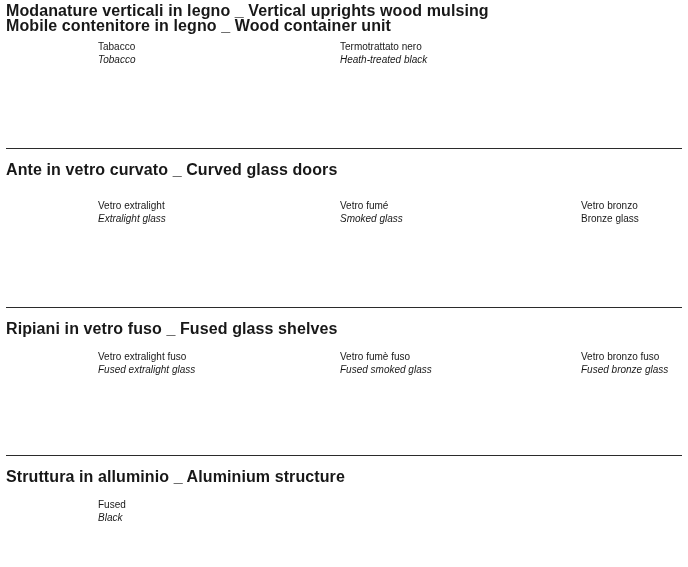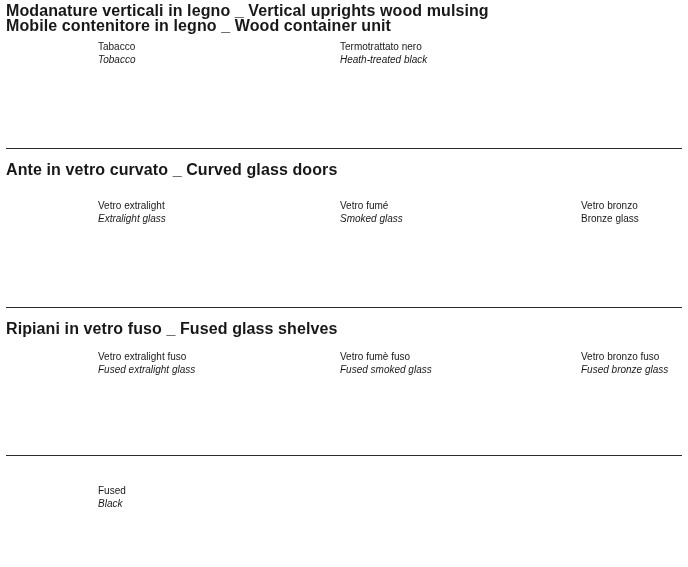--- a/index.html
+++ b/index.html
@@ -273,20 +273,21 @@
           <div class="label-it">Vetro bronzo fuso</div>
           <div class="label-en">Fused bronze glass</div>
         </div>
       </div>
     </div>
   </div>
 
   <hr class="divider" style="margin-top:19px;">
 
   <div style="padding-top:14px;">
+    <div class="section-head">Struttura in alluminio _ Aluminium structure</div>
 
     <div class="swatch-row" style="height:84px; margin-top:16px;">
       <div class="swatch-cell col0">
         <div class="sw-alu"></div>
         <div class="labels">
           <div class="label-it">Fused</div>
           <div class="label-en">Black</div>
         </div>
       </div>
     </div>

